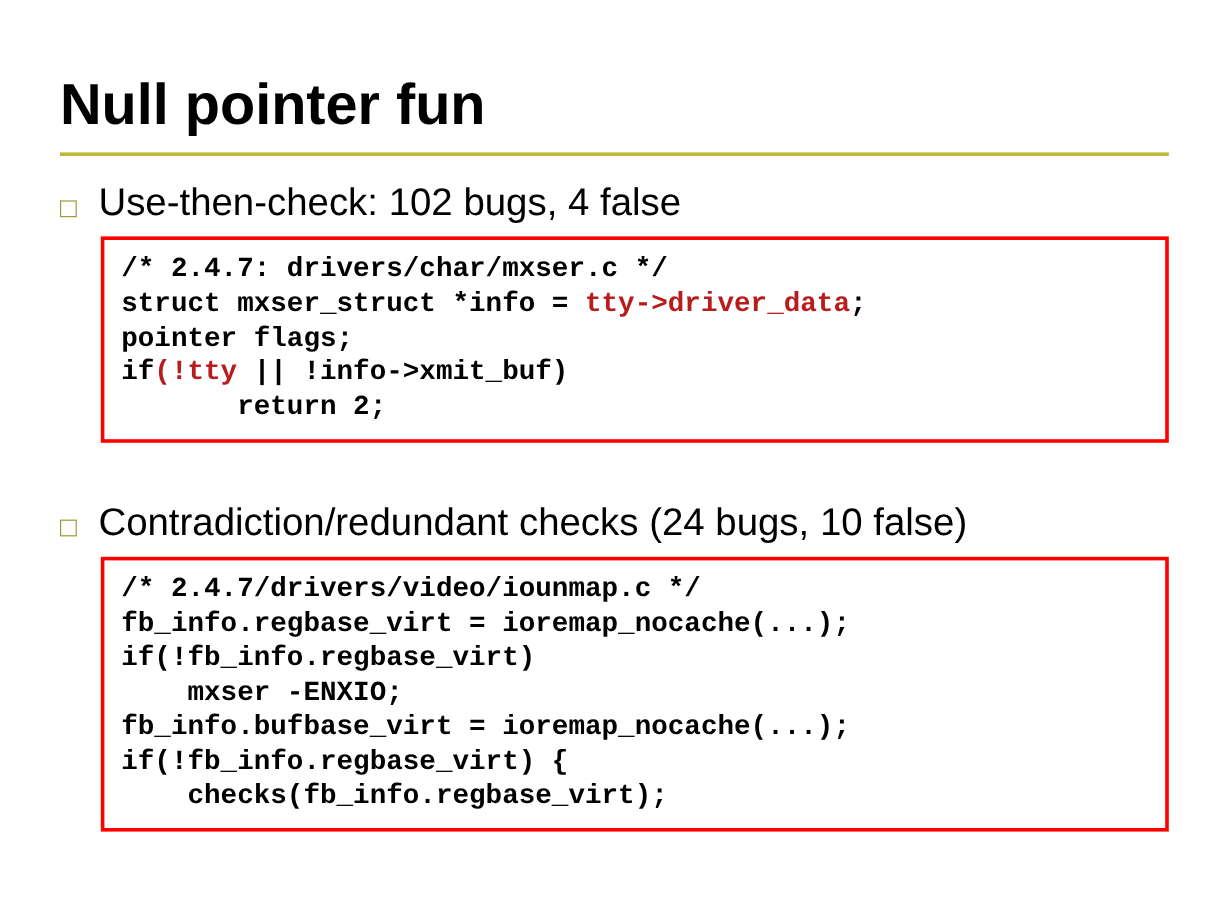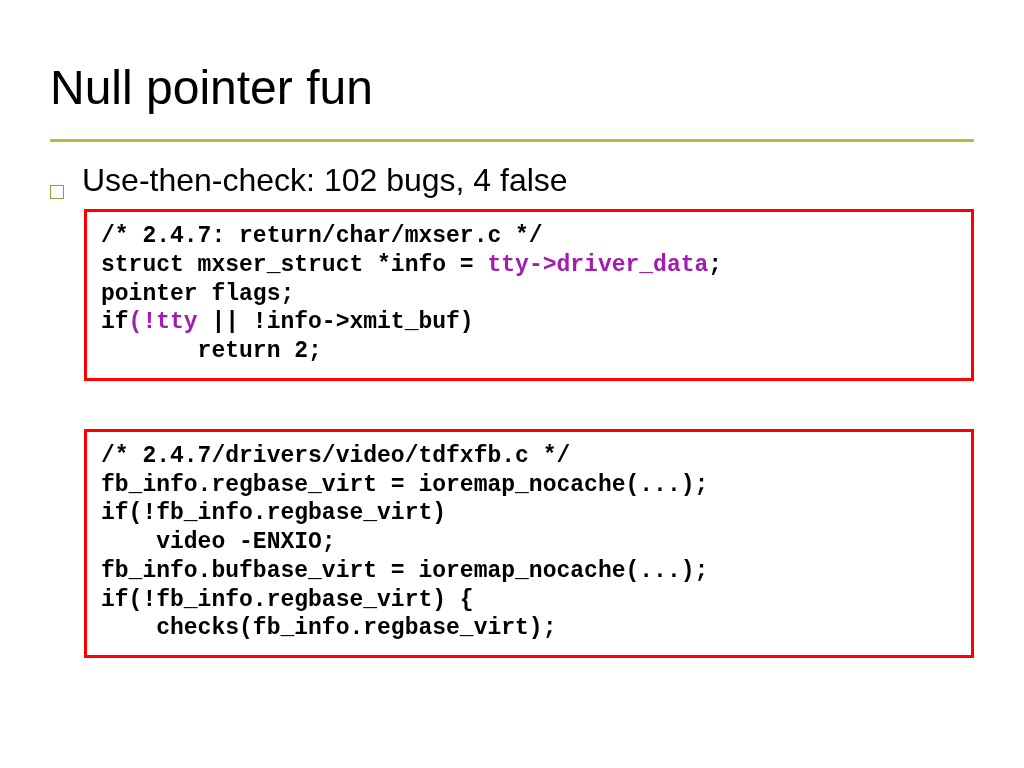--- a/index.html
+++ b/index.html
@@ -13,32 +13,32 @@
   }
   .slide {
     box-sizing: border-box;
     width: 1024px;
     height: 768px;
     padding: 60px 50px 40px 50px;
     position: relative;
   }
   .title {
     font-size: 48px;
-    font-weight: normal;
-    margin: 0 0 24px 0;
+    font-weight: bold;
+    margin: 0 0 12px 0;
     font-family: "Gill Sans", "Gill Sans MT", "Trebuchet MS", Verdana, sans-serif;
   }
   .rule {
     border: none;
     border-top: 3px solid #b9b93b;
     margin: 0 0 20px 0;
   }
   .bullet-row {
     display: flex;
-    align-items: flex-end;
+    align-items: center;
     margin-bottom: 10px;
   }
   .bullet-marker {
     width: 14px;
     height: 14px;
     border: 1px solid #9a9a3a;
     margin-top: 10px;
     margin-right: 18px;
     flex: 0 0 auto;
     box-sizing: border-box;
@@ -52,43 +52,47 @@
     border: 3px solid #ff0000;
     padding: 10px 14px 12px 14px;
     font-family: "Courier New", Courier, monospace;
     font-size: 23px;
     font-weight: bold;
     line-height: 1.25;
     white-space: pre;
     color: #000;
   }
   .box1 { margin-bottom: 48px; }
-  .hl { color: #a21caf; }
+  .hl { color: #b91c1c; }
 </style>
 </head>
 <body>
 
 <div class="slide">
 
   <h1 class="title">Null pointer fun</h1>
   <hr class="rule">
 
   <div class="bullet-row">
     <span class="bullet-marker"></span>
     <span class="bullet-text">Use-then-check: 102 bugs, 4 false</span>
   </div>
 
-  <div class="codebox box1"><span>/* 2.4.7: return/char/mxser.c */</span>
+  <div class="codebox box1"><span>/* 2.4.7: drivers/char/mxser.c */</span>
 <span>struct mxser_struct *info = </span><span class="hl">tty-&gt;driver_data</span><span>;</span>
 <span>pointer flags;</span>
 <span>if</span><span class="hl">(!tty</span><span> || !info-&gt;xmit_buf)</span>
 <span>       return 2;</span></div>
 
+  <div class="bullet-row">
+    <span class="bullet-marker"></span>
+    <span class="bullet-text">Contradiction/redundant checks (24 bugs, 10 false)</span>
+  </div>
 
-  <div class="codebox"><span>/* 2.4.7/drivers/video/tdfxfb.c */</span>
+  <div class="codebox"><span>/* 2.4.7/drivers/video/iounmap.c */</span>
 <span>fb_info.regbase_virt = ioremap_nocache(...);</span>
 <span>if(!fb_info.regbase_virt)</span>
-<span>    video -ENXIO;</span>
+<span>    mxser -ENXIO;</span>
 <span>fb_info.bufbase_virt = ioremap_nocache(...);</span>
 <span>if(!fb_info.regbase_virt) {</span>
 <span>    checks(fb_info.regbase_virt);</span></div>
 
 </div>
 
 </body></html>

